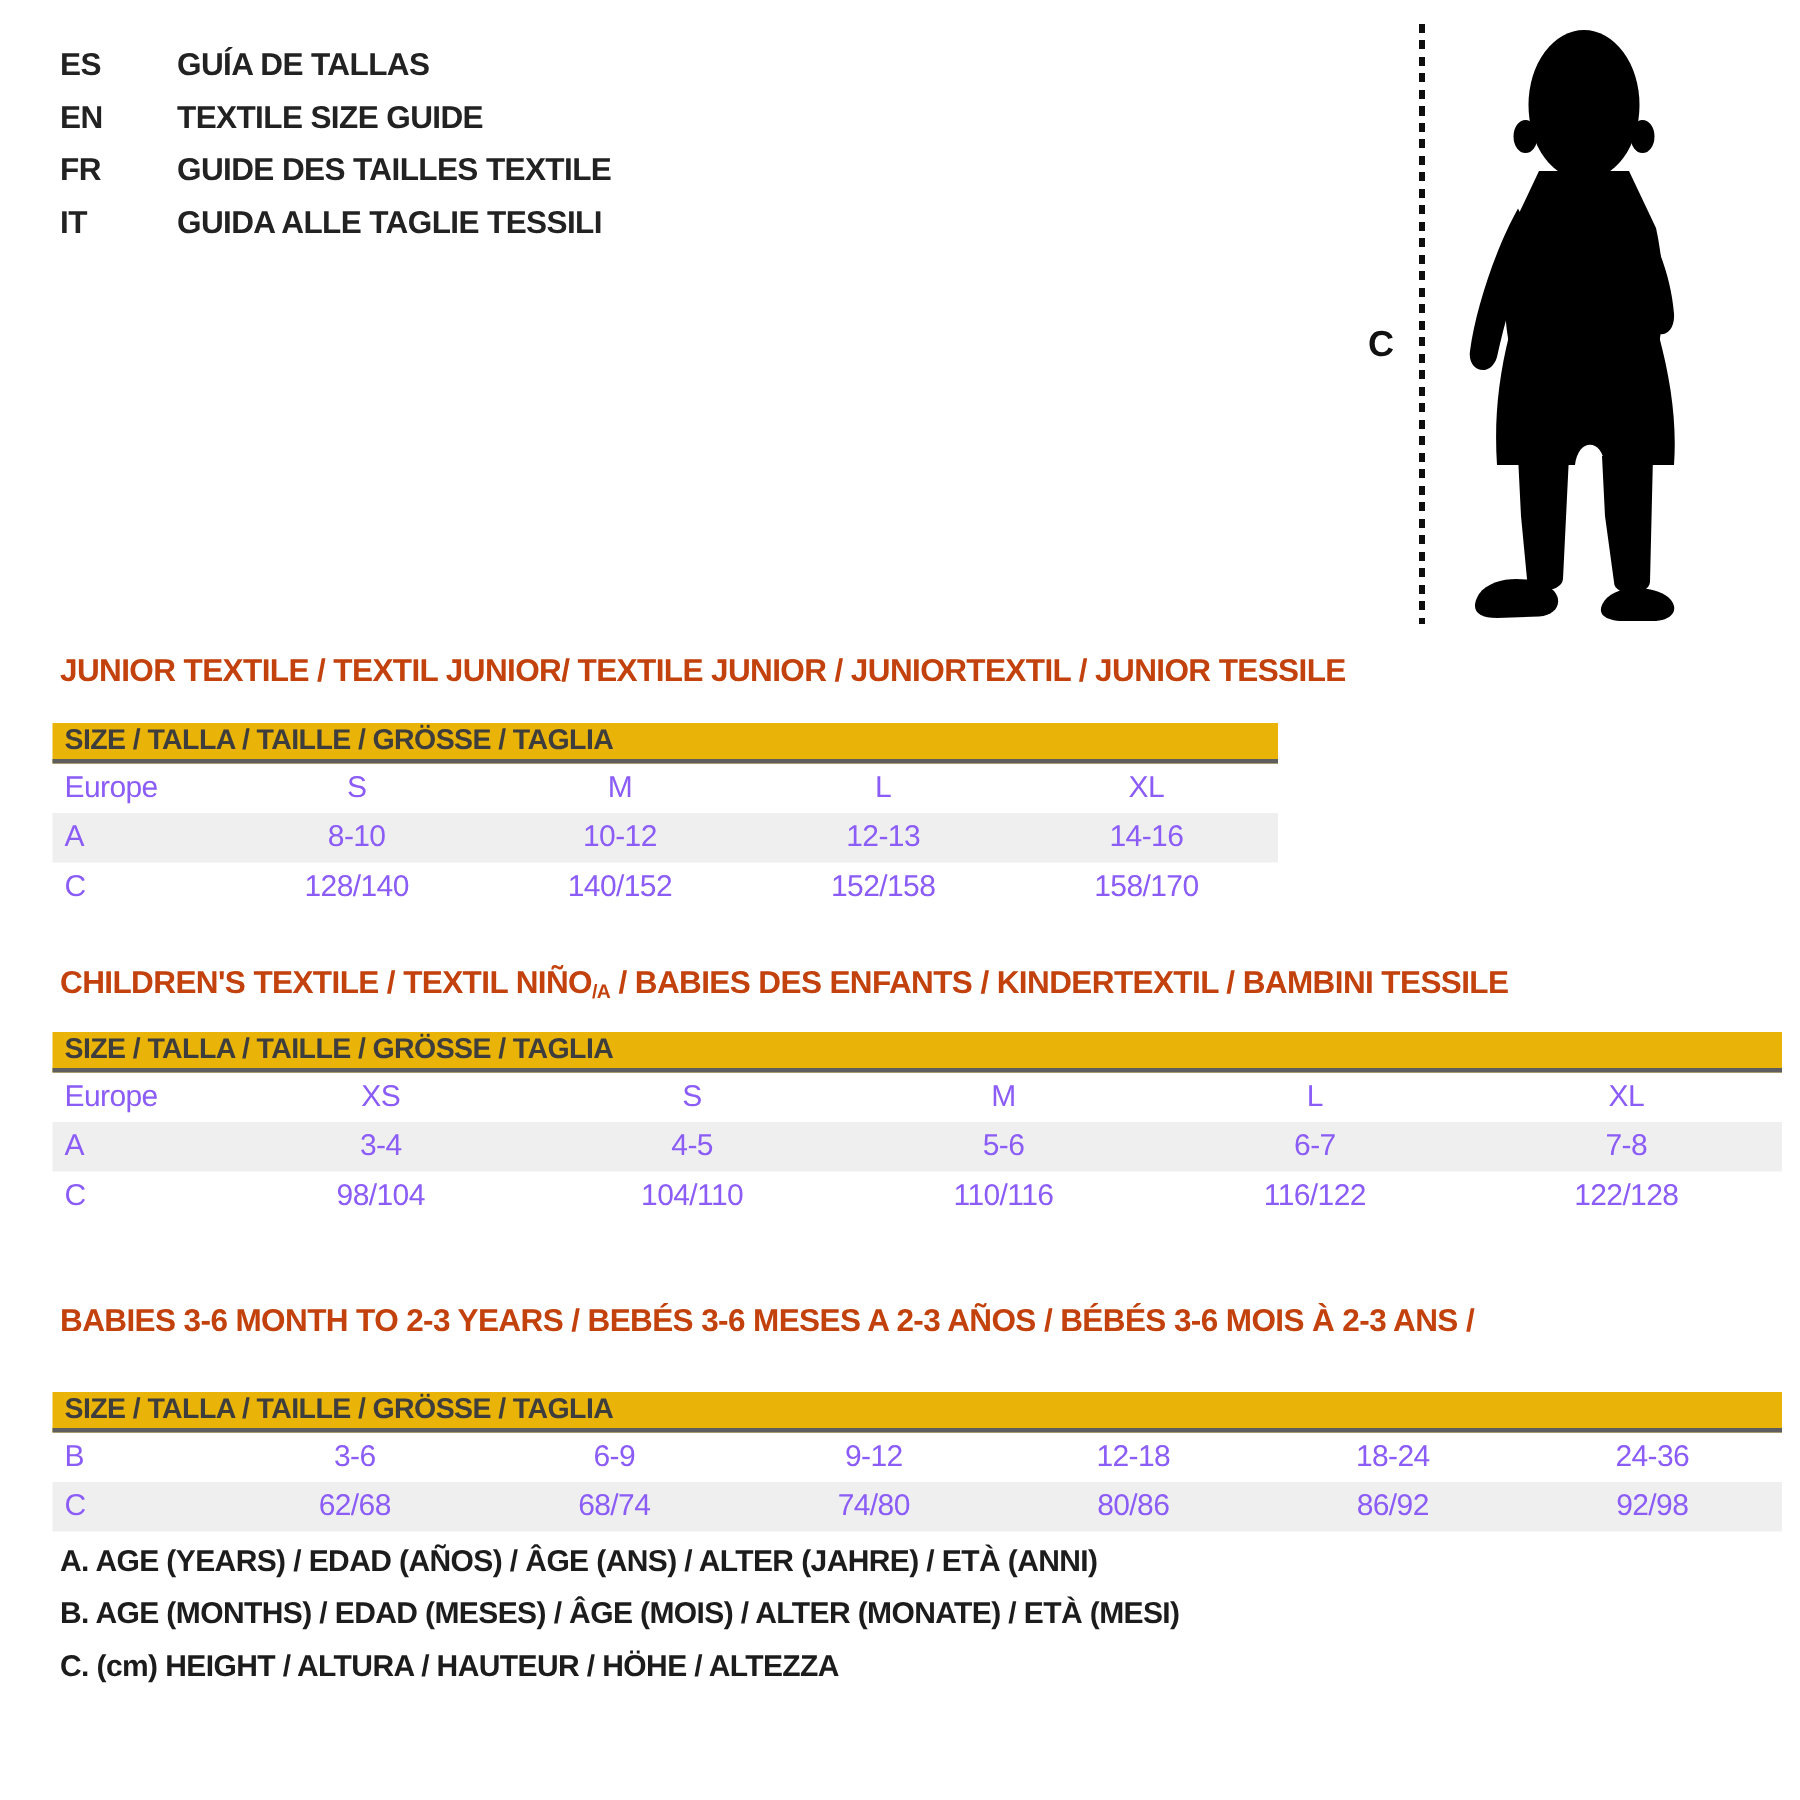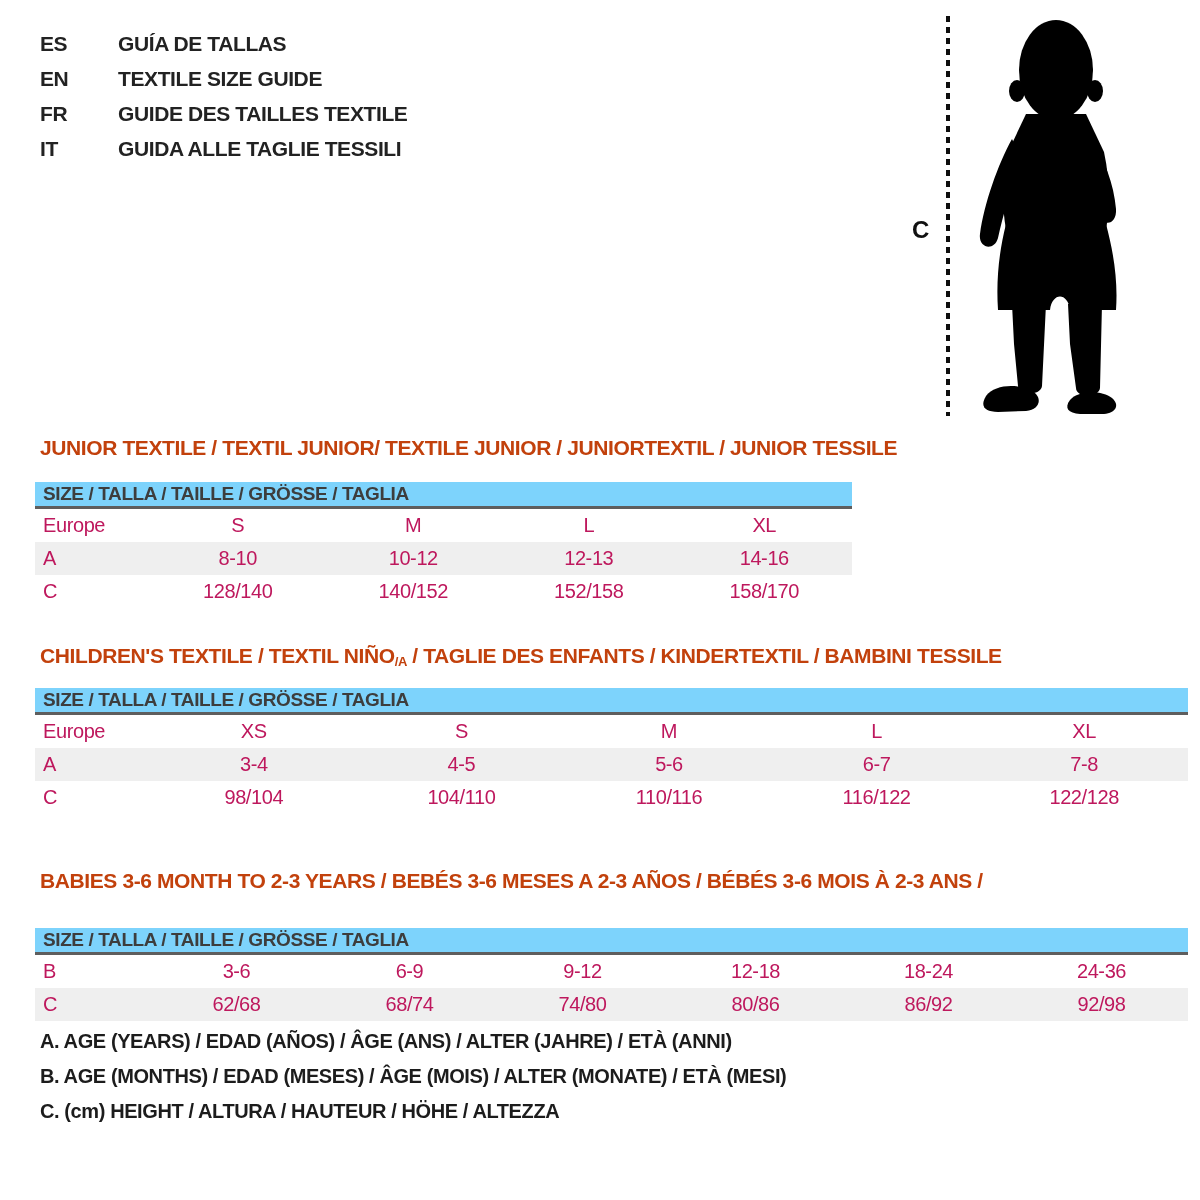--- a/index.html
+++ b/index.html
@@ -35,26 +35,26 @@
   .s2-heading { top: 843px; margin-top: 20px; }
   .sub-seg { font-size: 13px; vertical-align: -3px; }
 
   
   .size-table { position: absolute; left: 35px; }
   .s0-table { top: 482px; width: 817px; }
   .s1-table { top: 688px; width: 1153px; }
   .s2-table { top: 928px; width: 1153px; }
 
   .size-bar {
-    height: 27px; background: #7dd3fc; border-bottom: 3px solid #5e5e5e;
+    height: 27px; background: #eab308; border-bottom: 3px solid #5e5e5e;
     display: flex; align-items: center; padding-left: 8px; box-sizing: border-box;
     font-size: 19px; font-weight: bold; color: #3d3d3d; letter-spacing: -0.4px;
   }
   .t-row { display: flex; height: 33px; align-items: center;
-           font-size: 20px; letter-spacing: -0.4px; color: #be185d; }
+           font-size: 20px; letter-spacing: -0.4px; color: #8b5cf6; }
   .t-row.shaded { background: #efefef; }
   .t-label { width: 115px; padding-left: 8px; box-sizing: border-box; }
   .t-cell { flex: 1; text-align: center; }
 
   
   .legend { position: absolute; left: 40px; top: 1024px; }
   .legend-line { font-size: 20px; font-weight: bold; letter-spacing: -0.4px;
                  line-height: 35px; white-space: nowrap; color: #1c1c1c; }
 </style>
 </head>
@@ -126,21 +126,21 @@
           <div class="t-cell">140/152</div>
           <div class="t-cell">152/158</div>
           <div class="t-cell">158/170</div>
         </div>
       </div>
   </div>
 </div>
 
 <div>
   <div class="section-heading s1-heading">
-      <div class="heading-line"><span>CHILDREN'S TEXTILE / TEXTIL NIÑO</span><span class="sub-seg">/A</span><span> / TAGLIE DES ENFANTS / KINDERTEXTIL / BAMBINI TESSILE</span></div>
+      <div class="heading-line"><span>CHILDREN'S TEXTILE / TEXTIL NIÑO</span><span class="sub-seg">/A</span><span> / BABIES DES ENFANTS / KINDERTEXTIL / BAMBINI TESSILE</span></div>
     </div>
   <div class="size-table s1-table">
     <div class="size-bar">
       <span>SIZE / TALLA / TAILLE / GRÖSSE / TAGLIA</span>
     </div>
     <div>
         <div class="t-row">
           <div class="t-label">Europe</div>
           <div class="t-cell">XS</div>
           <div class="t-cell">S</div>

